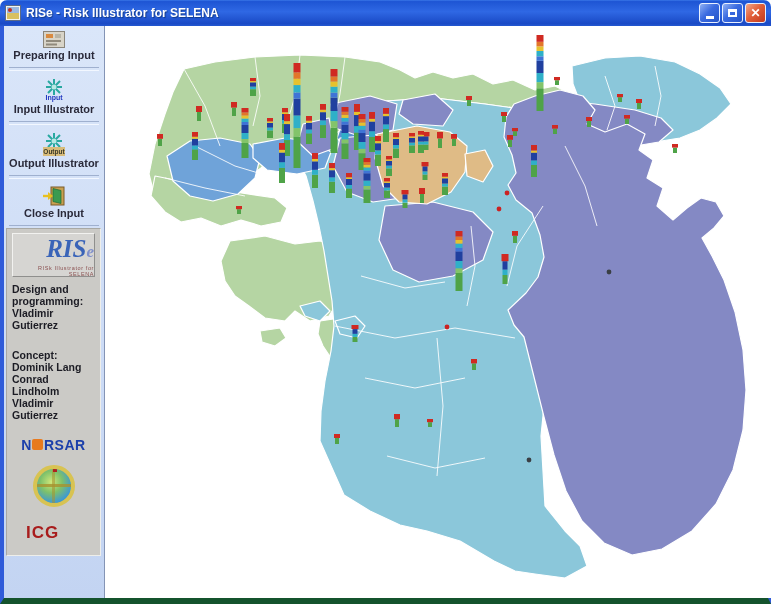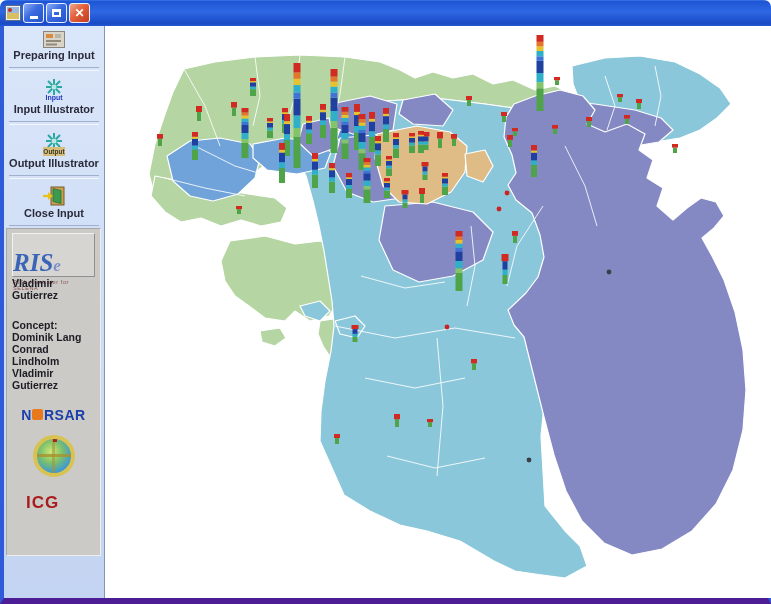--- a/index.html
+++ b/index.html
@@ -7,30 +7,30 @@
   
   .titlebar{height:26px;background:linear-gradient(180deg,#3a77e8 0%,#1e55d4 6%,#2f68e4 45%,#1a4ac6 90%,#2458d0 100%);
     border-radius:7px 7px 0 0;display:flex;align-items:center;padding:0 5px;box-sizing:border-box;}
   .title-text{color:#fff;font-weight:bold;font-size:12px;margin-left:5px;flex:1;text-shadow:1px 1px 1px #123a8a;white-space:nowrap;overflow:hidden;}
   .tb-btn{width:21px;height:20px;border:1px solid #e8f0ff;border-radius:3px;margin-left:2px;display:flex;align-items:center;justify-content:center;box-sizing:border-box;}
   .btn-blue{background:linear-gradient(135deg,#8fb0f4 0%,#3a6ae0 45%,#2454c8 100%);}
   .btn-close{background:linear-gradient(135deg,#f2a88a 0%,#e2603a 45%,#c23a1e 100%);color:#fff;font-size:12px;font-weight:bold;line-height:1;}
   .glyph-min{width:8px;height:3px;background:#fff;margin-top:9px;}
   .glyph-max{width:9px;height:8px;border:2px solid #fff;border-top-width:3px;box-sizing:border-box;}
   
-  .wbody{display:flex;height:578px;border-left:4px solid #2f5bd9;border-right:3px solid #2f5bd9;box-sizing:border-box;border-bottom:6px solid #4c1d95;gap:30px;}
+  .wbody{display:flex;height:578px;border-left:4px solid #2f5bd9;border-right:3px solid #2f5bd9;box-sizing:border-box;border-bottom:6px solid #14532d;gap:30px;}
   
   .sidebar{width:101px;flex:0 0 101px;background:linear-gradient(180deg,#dae6f9 0%,#cddcf6 55%,#c3d4f2 100%);
     border-right:1px solid #8494b5;position:relative;box-sizing:border-box;}
   .sb-btn{display:flex;flex-direction:column;align-items:center;padding:5px 0 4px 0;cursor:pointer;}
   .sb-btn .lbl{font-size:11px;font-weight:bold;color:#2a2a3a;margin-top:2px;text-align:center;line-height:11px;}
   .sb-divider{height:2px;margin:2px 5px;border-top:1px solid #9fb0cf;border-bottom:1px solid #f2f7ff;}
   .credits-panel{position:absolute;top:202px;left:2px;right:3px;height:328px;background:#cbcac6;
     border:1px solid;border-color:#a8a8a4 #eeeeea #eeeeea #a8a8a4;box-sizing:border-box;padding:4px 5px;}
-  .logo-box{background:#d6d5d2;border:1px solid;border-color:#f2f2f0 #8f8f8d #8f8f8d #f2f2f0;height:44px;text-align:left;padding-top:16px;box-sizing:border-box;}
+  .logo-box{background:#d6d5d2;border:1px solid;border-color:#f2f2f0 #8f8f8d #8f8f8d #f2f2f0;height:44px;text-align:right;padding-top:2px;box-sizing:border-box;}
   .logo-main{font-family:"Liberation Serif",serif;font-style:italic;font-weight:bold;font-size:25px;color:#3a64b8;line-height:26px;}
   .logo-main .e{font-size:17px;color:#8090cc;}
   .logo-tag{font-size:5.5px;color:#8a5050;letter-spacing:0.6px;line-height:6px;}
   .cr-text{font-size:10.5px;font-weight:bold;color:#1c1c24;line-height:12px;}
   .mt6{margin-top:6px;} .mt14{margin-top:18px;}
   .norsar{margin-top:16px;text-align:center;font-weight:bold;font-size:14px;color:#1b3faa;letter-spacing:0.5px;}
   .norsar .o-sq{display:inline-block;width:11px;height:11px;background:#e87a1e;border-radius:2px;margin:0 0.5px;}
   .globe-wrap{margin-top:12px;display:flex;justify-content:center;}
   .globe{width:42px;height:42px;border-radius:50%;border:4px solid #d8c352;box-sizing:border-box;position:relative;
     background:radial-gradient(circle at 42% 38%,#cfe77a 0%,#7ec16a 38%,#3f9ad0 72%,#2a6aa8 100%);overflow:hidden;}
@@ -47,20 +47,21 @@
 
 <div class="window">
 
   <div class="titlebar">
     <svg width="16" height="16">
       <rect x="0.5" y="0.5" width="15" height="15" fill="#f4f4ee" stroke="#5a6a88"></rect>
       <rect x="2" y="2" width="12" height="6" fill="#9ab8e0"></rect>
       <rect x="2" y="8" width="12" height="6" fill="#d8c060"></rect>
       <circle cx="5" cy="5" r="2" fill="#c03020"></circle>
     </svg>
+    <div class="title-text">RISe - Risk Illustrator for SELENA</div>
     <div class="tb-btn btn-blue">
         <div class="glyph-min"></div>
       </div>
     <div class="tb-btn btn-blue">
         <div class="glyph-max"></div>
       </div>
     <div class="tb-btn btn-close">
         <span>✕</span>
       </div>
   </div>
@@ -120,20 +121,21 @@
         </svg>
         <div class="lbl">Close Input</div>
       </div>
       <div class="sb-divider"></div>
 
       <div class="credits-panel">
         <div class="logo-box">
           <div class="logo-main"><span>RIS</span><span class="e">e</span></div>
           <div class="logo-tag">RISk Illustrator for SELENA</div>
         </div>
+        <div class="cr-text mt6">Design and programming:</div>
         <div class="cr-text">Vladimir Gutierrez</div>
         <div class="cr-text mt14">Concept:</div>
         <div class="cr-text">Dominik Lang</div>
         <div class="cr-text">Conrad Lindholm</div>
         <div class="cr-text">Vladimir Gutierrez</div>
 
         <div class="norsar"><span>N</span><span class="o-sq"></span><span>RSAR</span></div>
 
         <div class="globe-wrap">
           <div class="globe">

